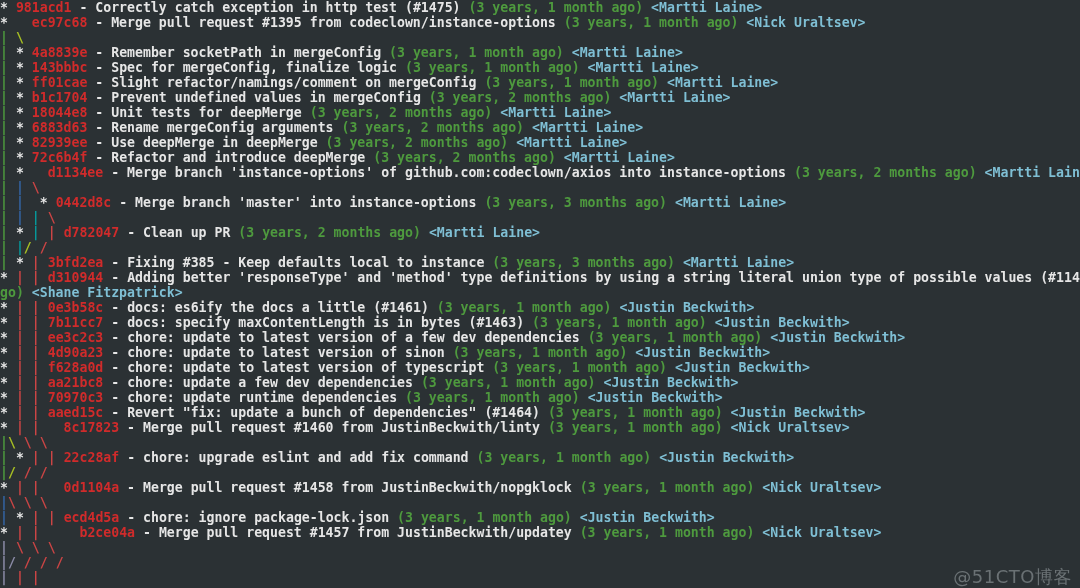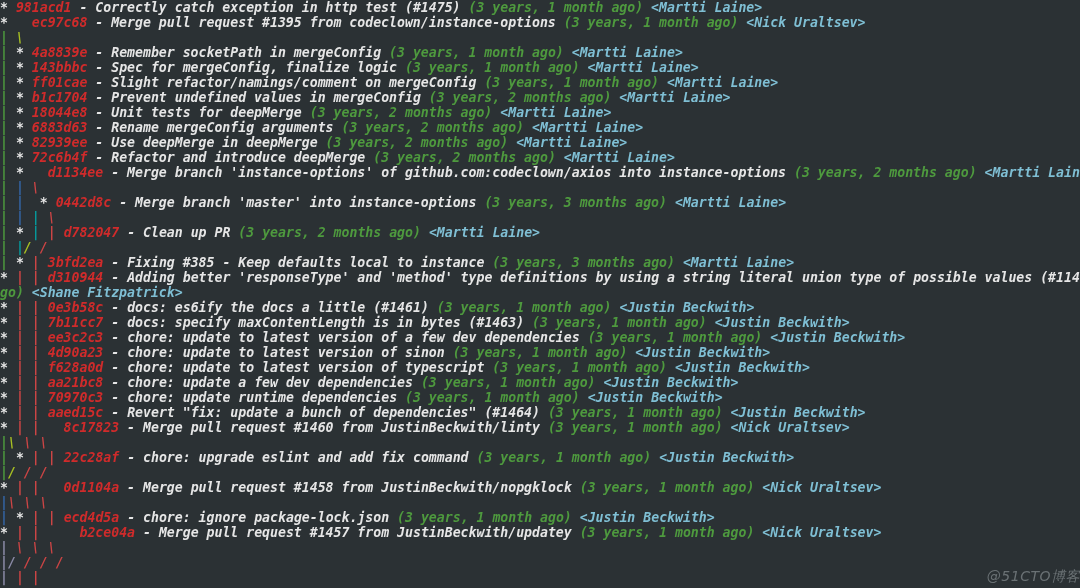--- a/index.html
+++ b/index.html
@@ -11,21 +11,20 @@
     position: relative;
     width: 1080px;
     height: 588px;
     background: #2b3134;
     overflow: hidden;
     font-family: "DejaVu Sans Mono", "Liberation Mono", monospace;
     font-size: 13.2px;
     font-weight: bold;
     line-height: 15px;
     letter-spacing: 0px;
-    font-style: italic;
   }
   #lines {
     position: absolute;
     left: 0;
     top: 0;
     width: 1080px;
     padding: 0;
     white-space: pre;
   }
   .row {
@@ -41,25 +40,25 @@
   .c-graph-yellow { color: #a8c023; }
   .c-graph-purple { color: #8c8ca8; }
   .c-star    { color: #e8e8e8; }
   .c-hash    { color: #d02b2b; }
   .c-subject { color: #e6e6e6; }
   .c-date    { color: #4e9a3e; }
   .c-author  { color: #7fbfd4; }
 
   #watermark {
     position: absolute;
-    right: 0;
+    right: 8px;
     bottom: 4px;
     color: #6e7578;
     font-family: "DejaVu Sans", "Liberation Sans", sans-serif;
-    font-size: 14px;
+    font-size: 18px;
     font-weight: normal;
     letter-spacing: 0.5px;
     opacity: 0.95;
   }
 </style>
 </head>
 <body>
 
 <div id="terminal">
   <div id="lines"><div class="row"><span class="c-star">* </span><span class="c-hash">981acd1</span><span class="c-subject"> - </span><span class="c-subject">Correctly catch exception in http test (#1475) </span><span class="c-date">(3 years, 1 month ago) </span><span class="c-author">&lt;Martti Laine&gt;</span></div><div class="row"><span class="c-star">*   </span><span class="c-hash">ec97c68</span><span class="c-subject"> - </span><span class="c-subject">Merge pull request #1395 from codeclown/instance-options </span><span class="c-date">(3 years, 1 month ago) </span><span class="c-author">&lt;Nick Uraltsev&gt;</span></div><div class="row"><span class="c-graph-green">|</span><span> </span><span class="c-graph-yellow">\</span></div><div class="row"><span class="c-graph-green">|</span><span> </span><span class="c-star">* </span><span class="c-hash">4a8839e</span><span class="c-subject"> - </span><span class="c-subject">Remember socketPath in mergeConfig </span><span class="c-date">(3 years, 1 month ago) </span><span class="c-author">&lt;Martti Laine&gt;</span></div><div class="row"><span class="c-graph-green">|</span><span> </span><span class="c-star">* </span><span class="c-hash">143bbbc</span><span class="c-subject"> - </span><span class="c-subject">Spec for mergeConfig, finalize logic </span><span class="c-date">(3 years, 1 month ago) </span><span class="c-author">&lt;Martti Laine&gt;</span></div><div class="row"><span class="c-graph-green">|</span><span> </span><span class="c-star">* </span><span class="c-hash">ff01cae</span><span class="c-subject"> - </span><span class="c-subject">Slight refactor/namings/comment on mergeConfig </span><span class="c-date">(3 years, 1 month ago) </span><span class="c-author">&lt;Martti Laine&gt;</span></div><div class="row"><span class="c-graph-green">|</span><span> </span><span class="c-star">* </span><span class="c-hash">b1c1704</span><span class="c-subject"> - </span><span class="c-subject">Prevent undefined values in mergeConfig </span><span class="c-date">(3 years, 2 months ago) </span><span class="c-author">&lt;Martti Laine&gt;</span></div><div class="row"><span class="c-graph-green">|</span><span> </span><span class="c-star">* </span><span class="c-hash">18044e8</span><span class="c-subject"> - </span><span class="c-subject">Unit tests for deepMerge </span><span class="c-date">(3 years, 2 months ago) </span><span class="c-author">&lt;Martti Laine&gt;</span></div><div class="row"><span class="c-graph-green">|</span><span> </span><span class="c-star">* </span><span class="c-hash">6883d63</span><span class="c-subject"> - </span><span class="c-subject">Rename mergeConfig arguments </span><span class="c-date">(3 years, 2 months ago) </span><span class="c-author">&lt;Martti Laine&gt;</span></div><div class="row"><span class="c-graph-green">|</span><span> </span><span class="c-star">* </span><span class="c-hash">82939ee</span><span class="c-subject"> - </span><span class="c-subject">Use deepMerge in deepMerge </span><span class="c-date">(3 years, 2 months ago) </span><span class="c-author">&lt;Martti Laine&gt;</span></div><div class="row"><span class="c-graph-green">|</span><span> </span><span class="c-star">* </span><span class="c-hash">72c6b4f</span><span class="c-subject"> - </span><span class="c-subject">Refactor and introduce deepMerge </span><span class="c-date">(3 years, 2 months ago) </span><span class="c-author">&lt;Martti Laine&gt;</span></div><div class="row"><span class="c-graph-green">|</span><span> </span><span class="c-star">*   </span><span class="c-hash">d1134ee</span><span class="c-subject"> - </span><span class="c-subject">Merge branch 'instance-options' of github.com:codeclown/axios into instance-options </span><span class="c-date">(3 years, 2 months ago) </span><span class="c-author">&lt;Martti Laine&gt;</span></div><div class="row"><span class="c-graph-green">|</span><span> </span><span class="c-graph-blue">|</span><span> </span><span class="c-graph-red">\</span></div><div class="row"><span class="c-graph-green">|</span><span> </span><span class="c-graph-blue">|</span><span>  </span><span class="c-star">* </span><span class="c-hash">0442d8c</span><span class="c-subject"> - </span><span class="c-subject">Merge branch 'master' into instance-options </span><span class="c-date">(3 years, 3 months ago) </span><span class="c-author">&lt;Martti Laine&gt;</span></div><div class="row"><span class="c-graph-green">|</span><span> </span><span class="c-graph-blue">|</span><span> </span><span class="c-graph-teal">|</span><span> </span><span class="c-graph-red">\</span></div><div class="row"><span class="c-graph-green">|</span><span> </span><span class="c-star">*</span><span> </span><span class="c-graph-teal">|</span><span> </span><span class="c-graph-red">|</span><span> </span><span class="c-hash">d782047</span><span class="c-subject"> - </span><span class="c-subject">Clean up PR </span><span class="c-date">(3 years, 2 months ago) </span><span class="c-author">&lt;Martti Laine&gt;</span></div><div class="row"><span class="c-graph-green">|</span><span> </span><span class="c-graph-teal">|</span><span class="c-graph-yellow">/</span><span> </span><span class="c-graph-red">/</span></div><div class="row"><span class="c-graph-green">|</span><span> </span><span class="c-star">*</span><span> </span><span class="c-graph-red">|</span><span> </span><span class="c-hash">3bfd2ea</span><span class="c-subject"> - </span><span class="c-subject">Fixing #385 - Keep defaults local to instance </span><span class="c-date">(3 years, 3 months ago) </span><span class="c-author">&lt;Martti Laine&gt;</span></div><div class="row"><span class="c-star">*</span><span> </span><span class="c-graph-red">|</span><span> </span><span class="c-graph-red">|</span><span> </span><span class="c-hash">d310944</span><span class="c-subject"> - </span><span class="c-subject">Adding better 'responseType' and 'method' type definitions by using a string literal union type of possible values (#1148) </span></div><div class="row"><span class="c-date">go) </span><span class="c-author">&lt;Shane Fitzpatrick&gt;</span></div><div class="row"><span class="c-star">*</span><span> </span><span class="c-graph-red">|</span><span> </span><span class="c-graph-red">|</span><span> </span><span class="c-hash">0e3b58c</span><span class="c-subject"> - </span><span class="c-subject">docs: es6ify the docs a little (#1461) </span><span class="c-date">(3 years, 1 month ago) </span><span class="c-author">&lt;Justin Beckwith&gt;</span></div><div class="row"><span class="c-star">*</span><span> </span><span class="c-graph-red">|</span><span> </span><span class="c-graph-red">|</span><span> </span><span class="c-hash">7b11cc7</span><span class="c-subject"> - </span><span class="c-subject">docs: specify maxContentLength is in bytes (#1463) </span><span class="c-date">(3 years, 1 month ago) </span><span class="c-author">&lt;Justin Beckwith&gt;</span></div><div class="row"><span class="c-star">*</span><span> </span><span class="c-graph-red">|</span><span> </span><span class="c-graph-red">|</span><span> </span><span class="c-hash">ee3c2c3</span><span class="c-subject"> - </span><span class="c-subject">chore: update to latest version of a few dev dependencies </span><span class="c-date">(3 years, 1 month ago) </span><span class="c-author">&lt;Justin Beckwith&gt;</span></div><div class="row"><span class="c-star">*</span><span> </span><span class="c-graph-red">|</span><span> </span><span class="c-graph-red">|</span><span> </span><span class="c-hash">4d90a23</span><span class="c-subject"> - </span><span class="c-subject">chore: update to latest version of sinon </span><span class="c-date">(3 years, 1 month ago) </span><span class="c-author">&lt;Justin Beckwith&gt;</span></div><div class="row"><span class="c-star">*</span><span> </span><span class="c-graph-red">|</span><span> </span><span class="c-graph-red">|</span><span> </span><span class="c-hash">f628a0d</span><span class="c-subject"> - </span><span class="c-subject">chore: update to latest version of typescript </span><span class="c-date">(3 years, 1 month ago) </span><span class="c-author">&lt;Justin Beckwith&gt;</span></div><div class="row"><span class="c-star">*</span><span> </span><span class="c-graph-red">|</span><span> </span><span class="c-graph-red">|</span><span> </span><span class="c-hash">aa21bc8</span><span class="c-subject"> - </span><span class="c-subject">chore: update a few dev dependencies </span><span class="c-date">(3 years, 1 month ago) </span><span class="c-author">&lt;Justin Beckwith&gt;</span></div><div class="row"><span class="c-star">*</span><span> </span><span class="c-graph-red">|</span><span> </span><span class="c-graph-red">|</span><span> </span><span class="c-hash">70970c3</span><span class="c-subject"> - </span><span class="c-subject">chore: update runtime dependencies </span><span class="c-date">(3 years, 1 month ago) </span><span class="c-author">&lt;Justin Beckwith&gt;</span></div><div class="row"><span class="c-star">*</span><span> </span><span class="c-graph-red">|</span><span> </span><span class="c-graph-red">|</span><span> </span><span class="c-hash">aaed15c</span><span class="c-subject"> - </span><span class="c-subject">Revert "fix: update a bunch of dependencies" (#1464) </span><span class="c-date">(3 years, 1 month ago) </span><span class="c-author">&lt;Justin Beckwith&gt;</span></div><div class="row"><span class="c-star">*</span><span> </span><span class="c-graph-red">|</span><span> </span><span class="c-graph-red">|</span><span>   </span><span class="c-hash">8c17823</span><span class="c-subject"> - </span><span class="c-subject">Merge pull request #1460 from JustinBeckwith/linty </span><span class="c-date">(3 years, 1 month ago) </span><span class="c-author">&lt;Nick Uraltsev&gt;</span></div><div class="row"><span class="c-graph-green">|</span><span class="c-graph-yellow">\</span><span> </span><span class="c-graph-red">\</span><span> </span><span class="c-graph-red">\</span></div><div class="row"><span class="c-graph-green">|</span><span> </span><span class="c-star">*</span><span> </span><span class="c-graph-red">|</span><span> </span><span class="c-graph-red">|</span><span> </span><span class="c-hash">22c28af</span><span class="c-subject"> - </span><span class="c-subject">chore: upgrade eslint and add fix command </span><span class="c-date">(3 years, 1 month ago) </span><span class="c-author">&lt;Justin Beckwith&gt;</span></div><div class="row"><span class="c-graph-green">|</span><span class="c-graph-yellow">/</span><span> </span><span class="c-graph-red">/</span><span> </span><span class="c-graph-red">/</span></div><div class="row"><span class="c-star">*</span><span> </span><span class="c-graph-red">|</span><span> </span><span class="c-graph-red">|</span><span>   </span><span class="c-hash">0d1104a</span><span class="c-subject"> - </span><span class="c-subject">Merge pull request #1458 from JustinBeckwith/nopgklock </span><span class="c-date">(3 years, 1 month ago) </span><span class="c-author">&lt;Nick Uraltsev&gt;</span></div><div class="row"><span class="c-graph-blue">|</span><span class="c-graph-red">\</span><span> </span><span class="c-graph-red">\</span><span> </span><span class="c-graph-red">\</span></div><div class="row"><span class="c-graph-blue">|</span><span> </span><span class="c-star">*</span><span> </span><span class="c-graph-red">|</span><span> </span><span class="c-graph-red">|</span><span> </span><span class="c-hash">ecd4d5a</span><span class="c-subject"> - </span><span class="c-subject">chore: ignore package-lock.json </span><span class="c-date">(3 years, 1 month ago) </span><span class="c-author">&lt;Justin Beckwith&gt;</span></div><div class="row"><span class="c-star">*</span><span> </span><span class="c-graph-red">|</span><span> </span><span class="c-graph-red">|</span><span>     </span><span class="c-hash">b2ce04a</span><span class="c-subject"> - </span><span class="c-subject">Merge pull request #1457 from JustinBeckwith/updatey </span><span class="c-date">(3 years, 1 month ago) </span><span class="c-author">&lt;Nick Uraltsev&gt;</span></div><div class="row"><span class="c-graph-purple">|</span><span> </span><span class="c-graph-red">\</span><span> </span><span class="c-graph-red">\</span><span> </span><span class="c-graph-red">\</span></div><div class="row"><span class="c-graph-purple">|</span><span class="c-graph-purple">/</span><span> </span><span class="c-graph-red">/</span><span> </span><span class="c-graph-red">/</span><span> </span><span class="c-graph-red">/</span></div><div class="row"><span class="c-graph-purple">|</span><span> </span><span class="c-graph-red">|</span><span> </span><span class="c-graph-red">|</span></div></div>

